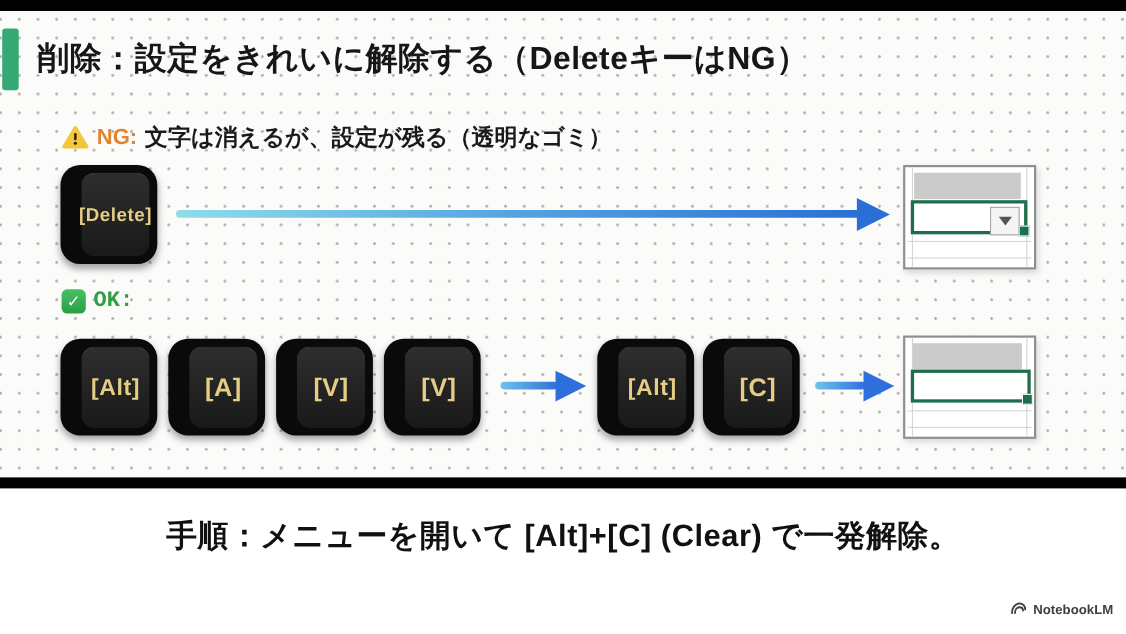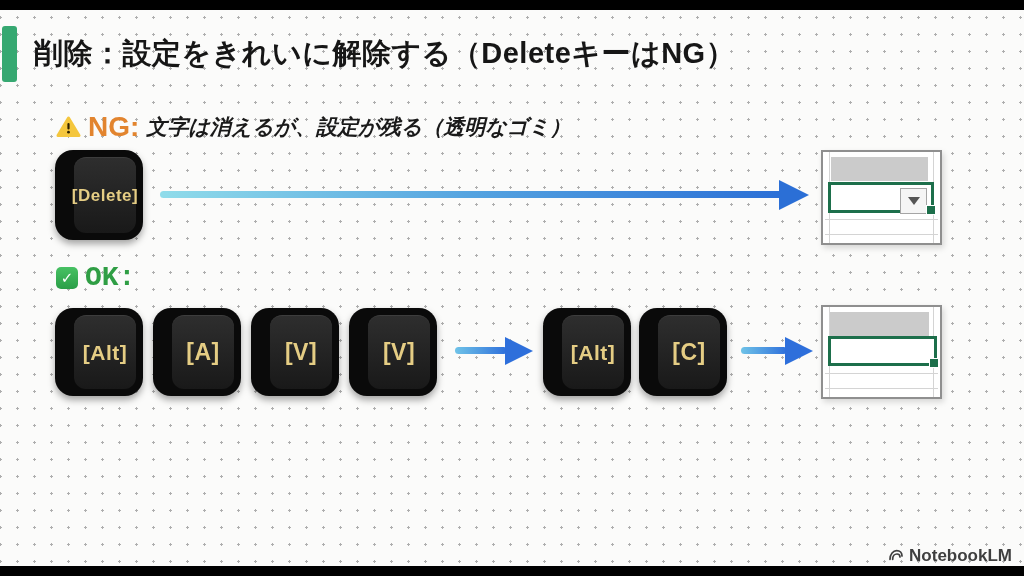--- a/index.html
+++ b/index.html
@@ -1,27 +1,27 @@
 <!DOCTYPE html>
 <html><head>
 <meta charset="utf-8">
 <style>
   html,body{margin:0;padding:0;}
   body{width:1024px;height:576px;overflow:hidden;font-family:"Liberation Sans","DejaVu Sans",sans-serif;}
-  .stage{position:relative;width:1024px;height:576px;background:#fbfbfa;
+  .stage{position:relative;width:1024px;height:444px;background:#fbfbfa;
     background-image:radial-gradient(circle,#aeaeae 1.1px,transparent 1.4px);
     background-size:17px 17px;background-position:9px 9px;}
   .bar{position:absolute;left:0;width:1024px;background:#000;}
   .bar.top{top:0;height:10px;}
   .bar.bottom{bottom:0;height:10px;}
   .accent{position:absolute;left:2px;top:26px;width:15px;height:56px;background:#36a871;border-radius:3px;}
   .title{position:absolute;left:34px;top:34px;margin:0;font-size:29px;font-weight:bold;color:#161616;letter-spacing:0.5px;white-space:nowrap;}
   .label-row{position:absolute;display:flex;align-items:center;gap:7px;white-space:nowrap;}
-  .label-row .lbl{font-size:28px;font-weight:bold;}
-  .label-row .txt{font-size:21px;font-weight:bold;color:#1a1a1a;font-style:italic;}
+  .label-row .lbl{font-size:20px;font-weight:bold;}
+  .label-row .txt{font-size:21px;font-weight:bold;color:#1a1a1a;}
   .ng-row{left:56px;top:111px;}
   .ng-row .lbl{color:#e2842e;}
   .ok-row{left:56px;top:262px;}
   .ok-row .lbl{color:#2f9e44;font-family:Liberation Mono, monospace;}
   .check-box{width:22px;height:22px;border-radius:5px;background:linear-gradient(180deg,#47c163,#2a9e47);
     display:flex;align-items:center;justify-content:center;color:#fff;font-size:15px;font-weight:bold;}
   
   .key{position:absolute;width:88px;background:#0a0a0a;border-radius:18px;box-shadow:0 4px 7px rgba(0,0,0,.35);}
   .key-inner{position:absolute;left:7px;right:7px;top:7px;bottom:7px;border-radius:12px;
     background:linear-gradient(180deg,#2e2e2e,#191919);border-top:1px solid #3d3d3d;
@@ -36,21 +36,21 @@
   .cellbox{position:absolute;width:117px;background:#fff;border:2px solid #8f8f8f;box-shadow:2px 3px 6px rgba(0,0,0,.15);}
   .cb-header{position:absolute;background:#cbcbcb;height:24px;top:5px;}
   .cb-vline{position:absolute;top:0;bottom:0;width:1px;background:#d4d4d4;}
   .cb-hline{position:absolute;left:2px;right:2px;height:1px;background:#d4d4d4;}
   .cb-cell{position:absolute;background:#fff;border:3px solid #1d6f4b;}
   .cb-handle{position:absolute;width:8px;height:8px;background:#1d6f4b;border:1px solid #fff;right:-5px;bottom:-5px;}
   .cb-drop{position:absolute;right:4px;top:3px;width:25px;height:24px;background:#f5f5f5;border:1px solid #a5a5a5;
     display:flex;align-items:center;justify-content:center;}
   .cb-drop .tri{width:0;height:0;border-left:6px solid transparent;border-right:6px solid transparent;border-top:8px solid #555;}
   .footer{position:absolute;left:0;top:468px;width:1024px;text-align:center;font-size:28px;font-weight:bold;color:#111;letter-spacing:0.5px;}
-  .watermark{position:absolute;right:12px;top:546px;display:flex;align-items:center;gap:5px;color:#3f3f3f;font-size:17px;font-weight:600;}
+  .watermark{position:absolute;right:12px;top:546px;display:flex;align-items:center;gap:5px;color:#3f3f3f;font-size:12px;font-weight:600;}
 </style>
 </head>
 <body>
 
 <div class="stage">
   <div class="bar top"></div>
 
   <div class="accent"></div>
   <h1 class="title">削除：設定をきれいに解除する（DeleteキーはNG）</h1>
 
@@ -136,20 +136,21 @@
     <div class="cb-vline" style="left:6px;"></div>
     <div class="cb-vline" style="left:110px;"></div>
     <div class="cb-hline" style="top:66px;"></div>
     <div class="cb-hline" style="top:81px;"></div>
     <div class="cb-header" style="left:7px;width:99px;"></div>
     <div class="cb-cell" style="left:5px;top:29px;width:103px;height:24px;">
       <div class="cb-handle"></div>
     </div>
   </div>
 
+  <div class="footer">手順：メニューを開いて [Alt]+[C] (Clear) で一発解除。</div>
 
   <div class="watermark">
     <svg width="16" height="16" viewBox="0 0 24 24">
       <path d="M3 17 C3 9 8 4 13 4 C18 4 21 7.5 21 12" fill="none" stroke="#3f3f3f" stroke-width="2.6" stroke-linecap="round"></path>
       <path d="M7 17 C7 12 10 9 13.5 9 C16.5 9 18 11 18 13.5" fill="none" stroke="#3f3f3f" stroke-width="2.6" stroke-linecap="round"></path>
     </svg>
     <span>NotebookLM</span>
   </div>
 
   <div class="bar bottom"></div>

